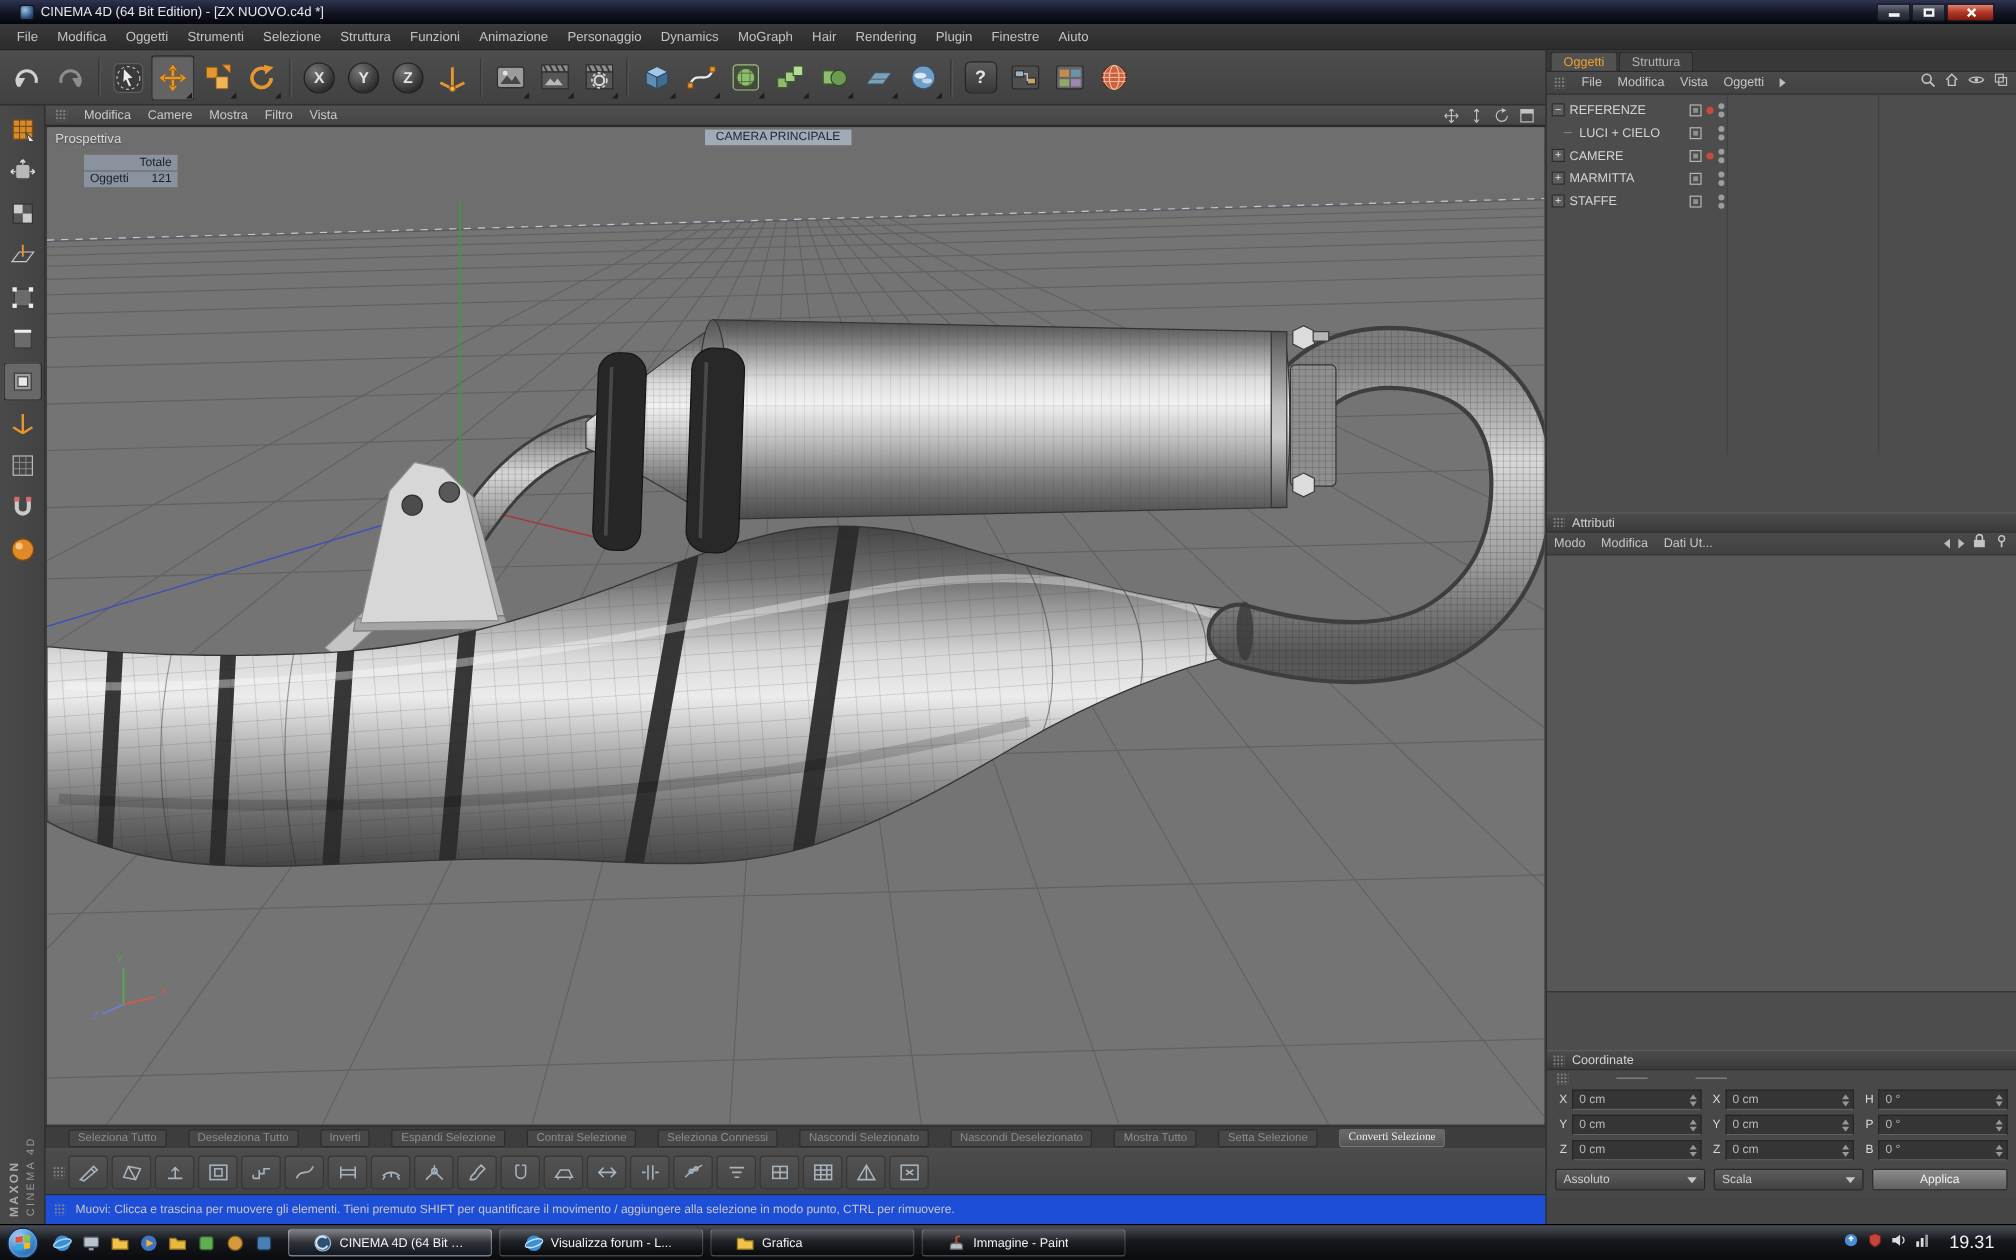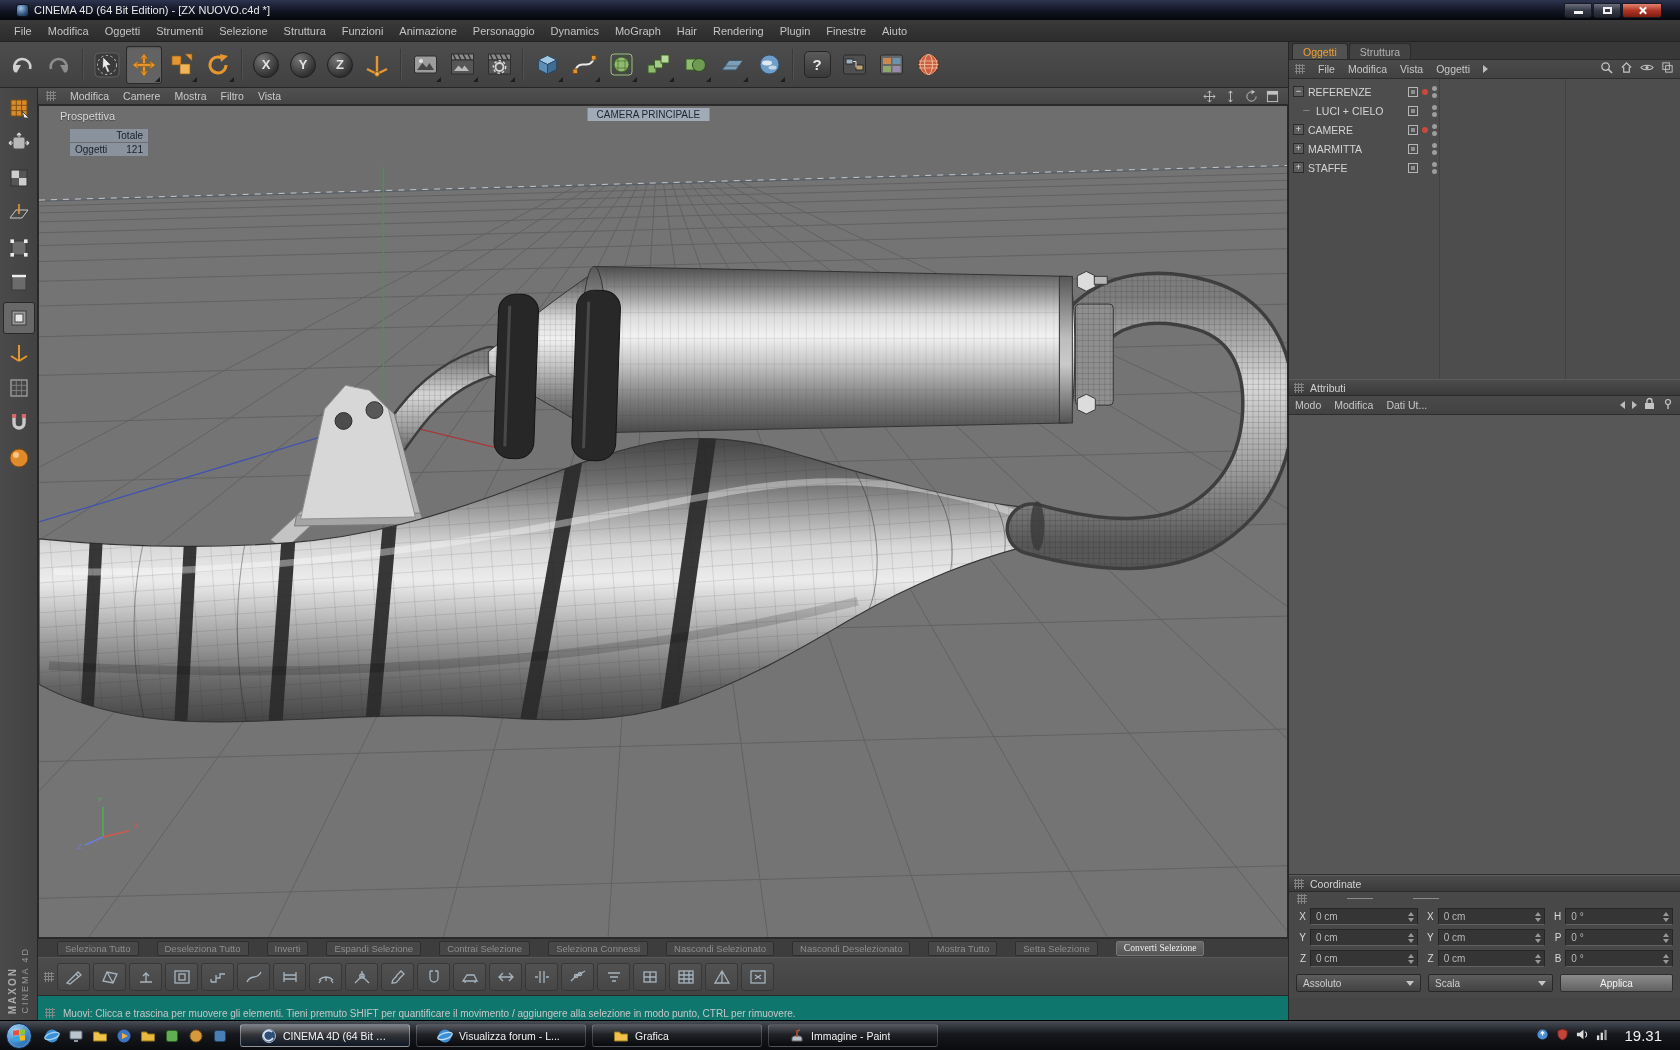--- a/index.html
+++ b/index.html
@@ -54,21 +54,21 @@
   .center-col { flex:1; display:flex; flex-direction:column; min-width:0; }
   .vp-menu { height:17px; background:linear-gradient(#505050,#454545); border-bottom:1px solid #292929; display:flex; align-items:center; gap:14px; padding:0 8px; }
   .vp-menu .mi { font-size:10.5px; color:#c9c9c9; }
   .grip { width:10px; height:10px; background:
      radial-gradient(circle, #8b8b8b 1px, transparent 1.2px) 0 0/3px 3px; opacity:.9; flex:none; }
   .vp-controls { margin-left:auto; display:flex; gap:6px; }
   .vp-ctl { width:15px; height:13px; display:flex; align-items:center; justify-content:center; }
 
   .vp-wrap { flex:1; position:relative; border:1px solid #2b2b2b; background:#6e6e6e; min-height:0; }
   .scene { position:absolute; inset:0; width:100%; height:100%; }
-  .vp-persp { position:absolute; top:4px; left:21px; font-size:11px; color:#d8d8d8; text-shadow:0 1px 1px rgba(0,0,0,.4); }
+  .vp-persp { position:absolute; top:4px; left:7px; font-size:11px; color:#d8d8d8; text-shadow:0 1px 1px rgba(0,0,0,.4); }
   .vp-camera-label { position:absolute; top:2px; left:50%; transform:translateX(-62%); background:rgba(170,182,198,.85); color:#1c2430; font-size:10px; padding:1px 9px; }
   .vp-stats { position:absolute; top:23px; left:3px; font-size:10px; color:#16202d;margin-left:28px; }
   .vp-stats .row { display:flex; background:rgba(160,176,196,.55); padding:1px 5px; margin-bottom:1px; }
   .vp-stats .row.r1 { justify-content:flex-end; width:78px; }
   .vp-stats .row.r2 { width:78px; justify-content:space-between; }
   .vp-gizmo { position:absolute; left:38px; bottom:86px; width:64px; height:56px; font-size:8px; }
   .vp-gizmo .lx { position:absolute; right:2px; top:26px; color:#cf5a4e; }
   .vp-gizmo .ly { position:absolute; left:20px; top:0; color:#4fae4f; }
   .vp-gizmo .lz { position:absolute; left:0; bottom:0; color:#6d7fd4; }
 
@@ -76,21 +76,21 @@
   .sel-bar { height:19px; background:#3d3d3d; border-top:1px solid #2a2a2a; display:flex; align-items:center; gap:2px; padding:0 3px; }
   .sel-btn { height:15px; padding:0 7px; font-size:9.5px; display:flex; align-items:center; border:1px solid #2e2e2e; background:#474747; color:#8d8d8d; border-radius:2px; white-space:nowrap;margin-left:16px; }
   .sel-btn[data-enabled="true"] { background:linear-gradient(#6b6b6b,#555); color:#efefef; border-color:#777;font-family:Liberation Serif, serif; }
 
   
   .mod-bar { height:38px; background:linear-gradient(#4c4c4c,#434343); border-top:1px solid #585858; display:flex; align-items:center; gap:3px; padding:0 6px; }
   .mi-btn { width:33px; height:28px; display:flex; align-items:center; justify-content:center; border:1px solid #373737; border-radius:3px; background:linear-gradient(#525252,#464646); }
   .mi-btn svg { stroke:#a7b4bf; fill:none; stroke-width:1.3; }
 
   
-  .status-bar { height:19px; background:#0f766e; border-top:1px solid #292929; display:flex; gap:8px; padding:12px 7px; }
+  .status-bar { height:19px; background:#1d4ed8; border-top:1px solid #292929; display:flex; align-items:center; gap:8px; padding:12px 7px; }
   .status-text { font-size:10px; color:#c6c6c6; }
 
   
   .right-panel { width:392px; background:#4d4d4d; border-left:1px solid #262626; display:flex; flex-direction:column; }
   .om-tabs { height:18px; background:#383838; display:flex; align-items:flex-end; padding-left:3px; border-bottom:1px solid #2a2a2a; }
   .om-tab { height:16px; padding:0 10px; font-size:10.5px; display:flex; align-items:center; background:#424242; color:#b2b2b2; border:1px solid #2a2a2a; border-bottom:none; margin-right:1px; border-radius:3px 3px 0 0; }
   .om-tab.active { background:#515151; color:#f0a030; }
   .panel-menu { height:19px; display:flex; align-items:center; gap:13px; padding:0 6px; background:linear-gradient(#4a4a4a,#424242); border-bottom:1px solid #2d2d2d; }
   .panel-menu .mi { font-size:10.5px; color:#c6c6c6; }
   .pm-icons { margin-left:auto; display:flex; gap:7px; align-items:center; }
@@ -100,21 +100,21 @@
   .om-expand { width:11px; height:11px; flex:none; background:#5d5d5d; border:1px solid #2c2c2c; color:#e4e4e4; font-size:9px; line-height:9px; text-align:center; }
   .om-expand.flat { background:none; border-color:transparent; color:#9f9f9f; }
   .om-row.child { padding-left:12px; }
   .om-label { font-size:10.5px; color:#d4d4d4; white-space:nowrap; flex:1; }
   .om-type { width:10px; height:10px; border:1px solid #b6b6b6; flex:none; position:relative; }
   .om-type::after { content:""; position:absolute; inset:2px; background:#8f8f8f; }
   .om-marker { width:6px; height:6px; border-radius:50%; flex:none; }
   .om-dots { display:flex; flex-direction:column; gap:2px; flex:none; margin-right:2px; }
   .om-dots i { width:5px; height:5px; border-radius:50%; background:#9d9d9d; display:block; }
 
-  .panel-header { height:17px; background:linear-gradient(#4c4c4c,#3a3a3a); border-top:1px solid #5c5c5c; border-bottom:1px solid #2a2a2a; display:flex; align-items:center; gap:6px; padding:0 5px; }
+  .panel-header { height:17px; background:linear-gradient(#4c4c4c,#3a3a3a); border-top:1px solid #5c5c5c; border-bottom:1px solid #2a2a2a; display:flex; align-items:center; gap:6px; padding:0 5px;margin-top:48px; }
   .panel-header .title { font-size:10.5px; color:#d2d2d2; }
   .attr-body { flex:1; background:#575757; border-bottom:1px solid #303030; }
   .panel-arrow { width:0; height:0; border-top:4px solid transparent; border-bottom:4px solid transparent; }
   .panel-arrow.left { border-right:5px solid #bdbdbd; }
   .panel-arrow.right { border-left:5px solid #bdbdbd; }
 
   .coord-handle { height:13px; display:flex; align-items:center; gap:40px; padding:0 8px; background:#484848; }
   .coord-dash { width:26px; height:0; border-top:1px solid #8b8b8b; }
   .coord-grid { display:grid; grid-template-columns:10px 1fr 12px 1fr 12px 1fr; gap:4px 4px; padding:3px 7px; background:#484848; }
   .clabel { font-size:10px; color:#dadada; display:flex; align-items:center; justify-content:flex-end; }

